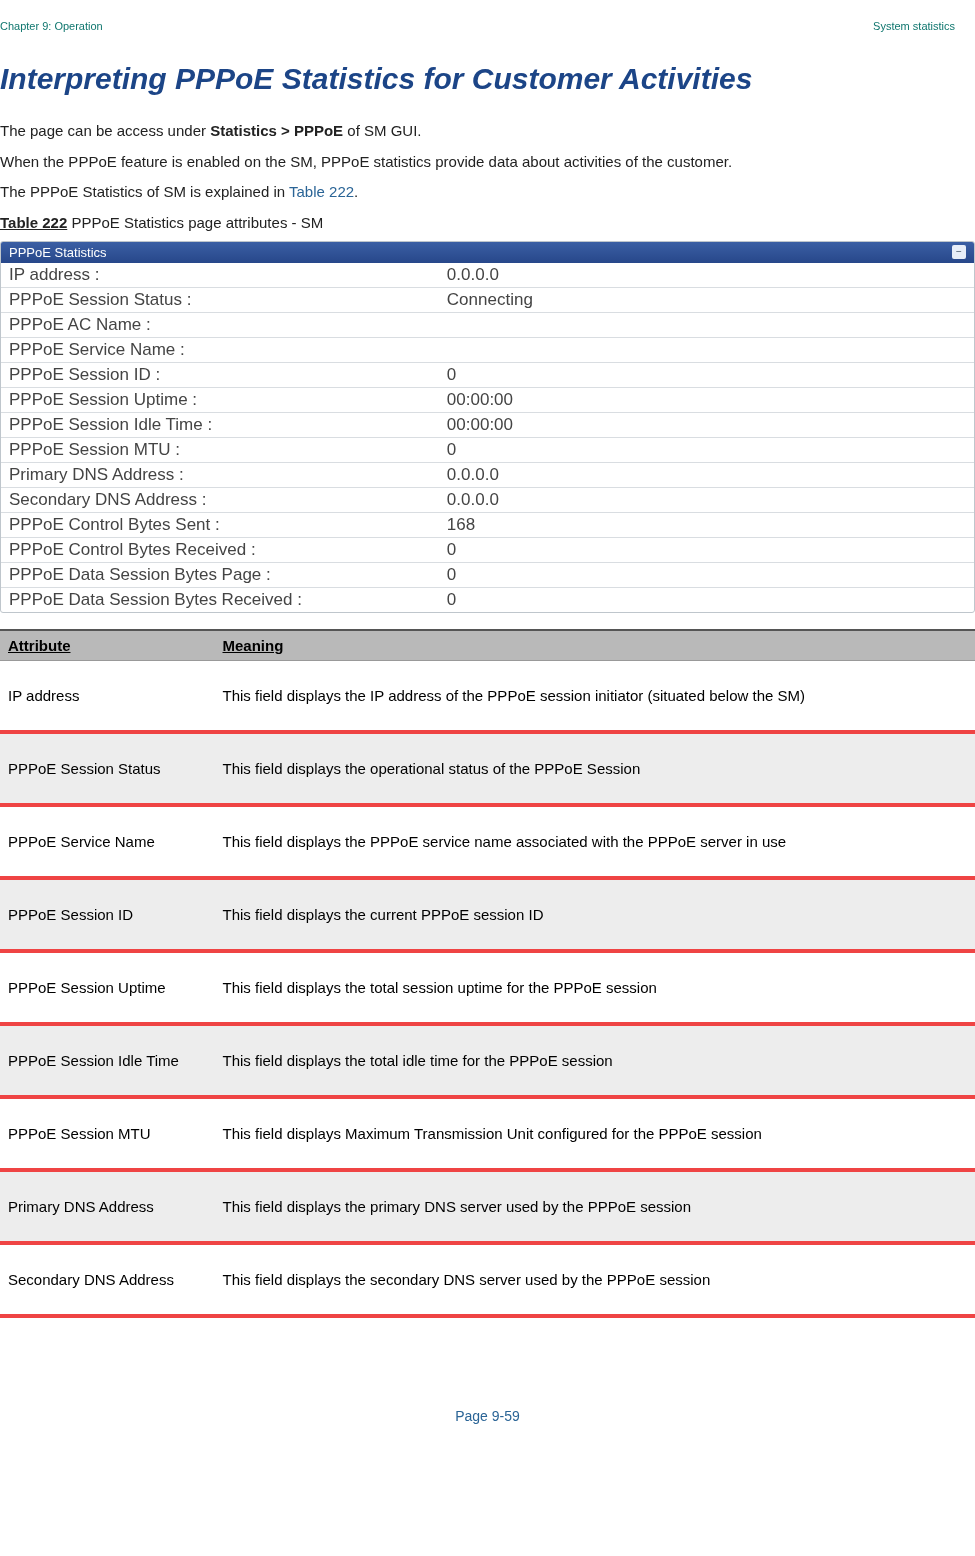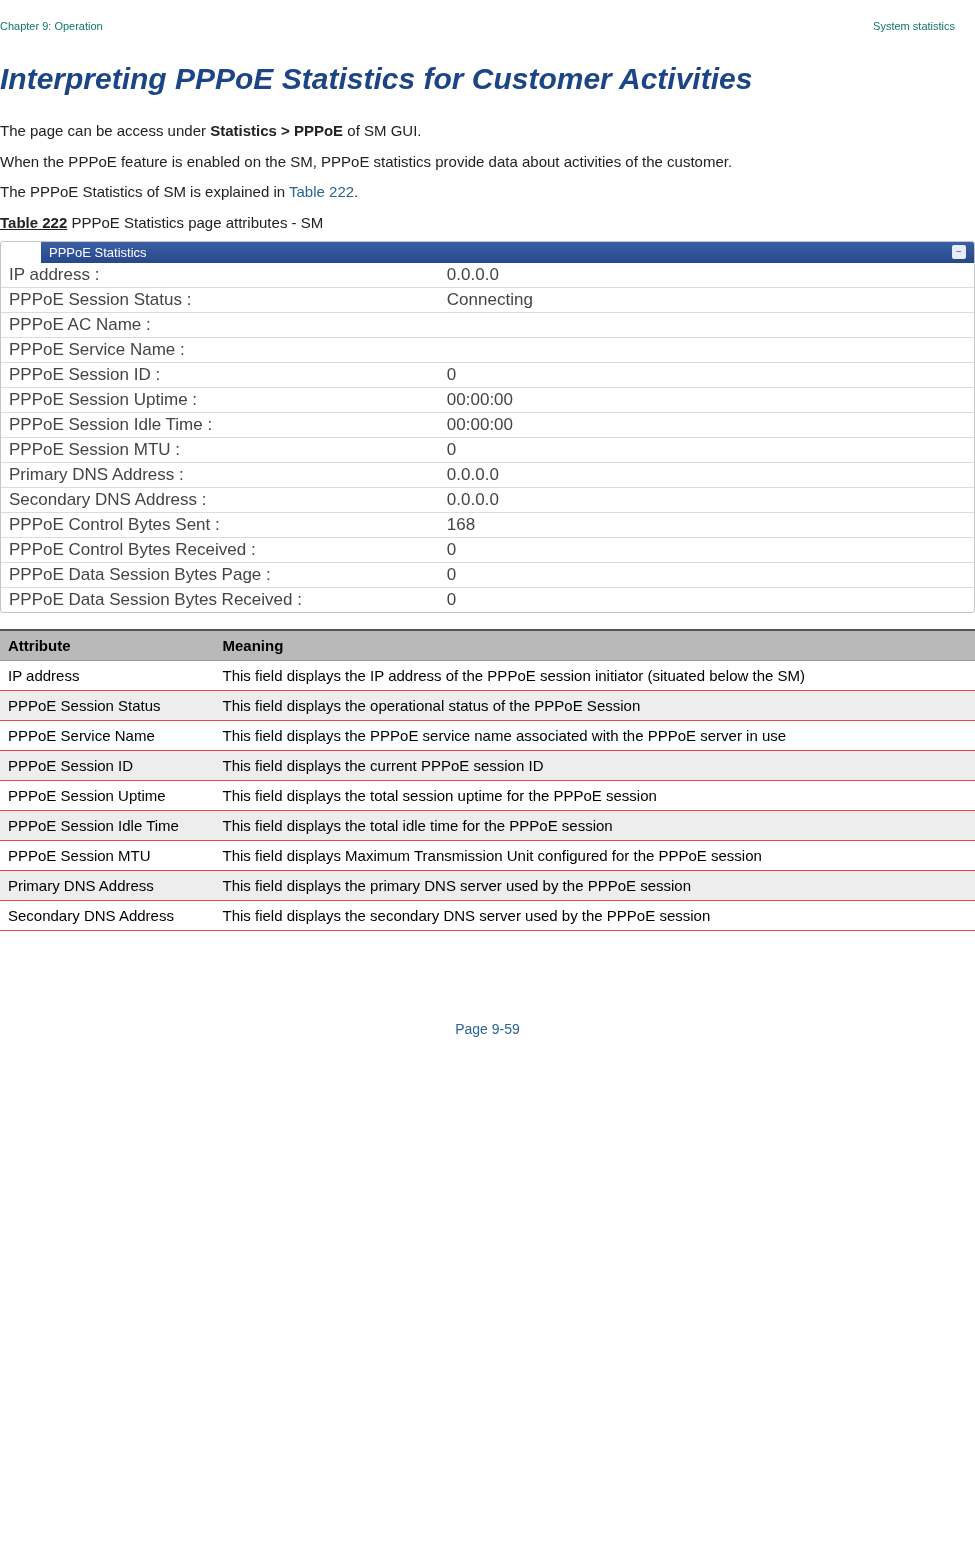--- a/index.html
+++ b/index.html
@@ -62,21 +62,20 @@
       margin: 10px 0 16px 0;
     }
     .panel-header {
       background: linear-gradient(to bottom, #3b5fa4, #27478a);
       color: #fff;
       font-size: 13px;
       padding: 3px 8px;
       display: flex;
       justify-content: space-between;
       align-items: center;
-      margin-left: 40px;
     }
     .panel-header .collapse-icon {
       background: #e8eef8;
       color: #456;
       font-size: 10px;
       width: 14px;
       height: 14px;
       border-radius: 2px;
       text-align: center;
       line-height: 14px;
@@ -104,28 +103,29 @@
       border-collapse: collapse;
       font-size: 15px;
     }
     .attr-table thead th {
       background: #b9b9b9;
       text-align: left;
       font-weight: bold;
       padding: 6px 8px;
       border-top: 2px solid #555;
       border-bottom: 1px solid #999;
+      text-decoration: underline;
     }
     .attr-table thead th:first-child {
       width: 22%;
     }
     .attr-table tbody td {
-      padding: 4px 8px;
+      padding: 24px 8px;
       vertical-align: top;
-      border-bottom: 1px solid #ef4444;
+      border-bottom: 4px solid #ef4444;
       line-height: 1.4;
     }
     .attr-table tbody tr:nth-child(odd) td {
       background: #fff;
     }
     .attr-table tbody tr:nth-child(even) td {
       background: #ededed;
     }
     .page-footer {
       text-align: center;

